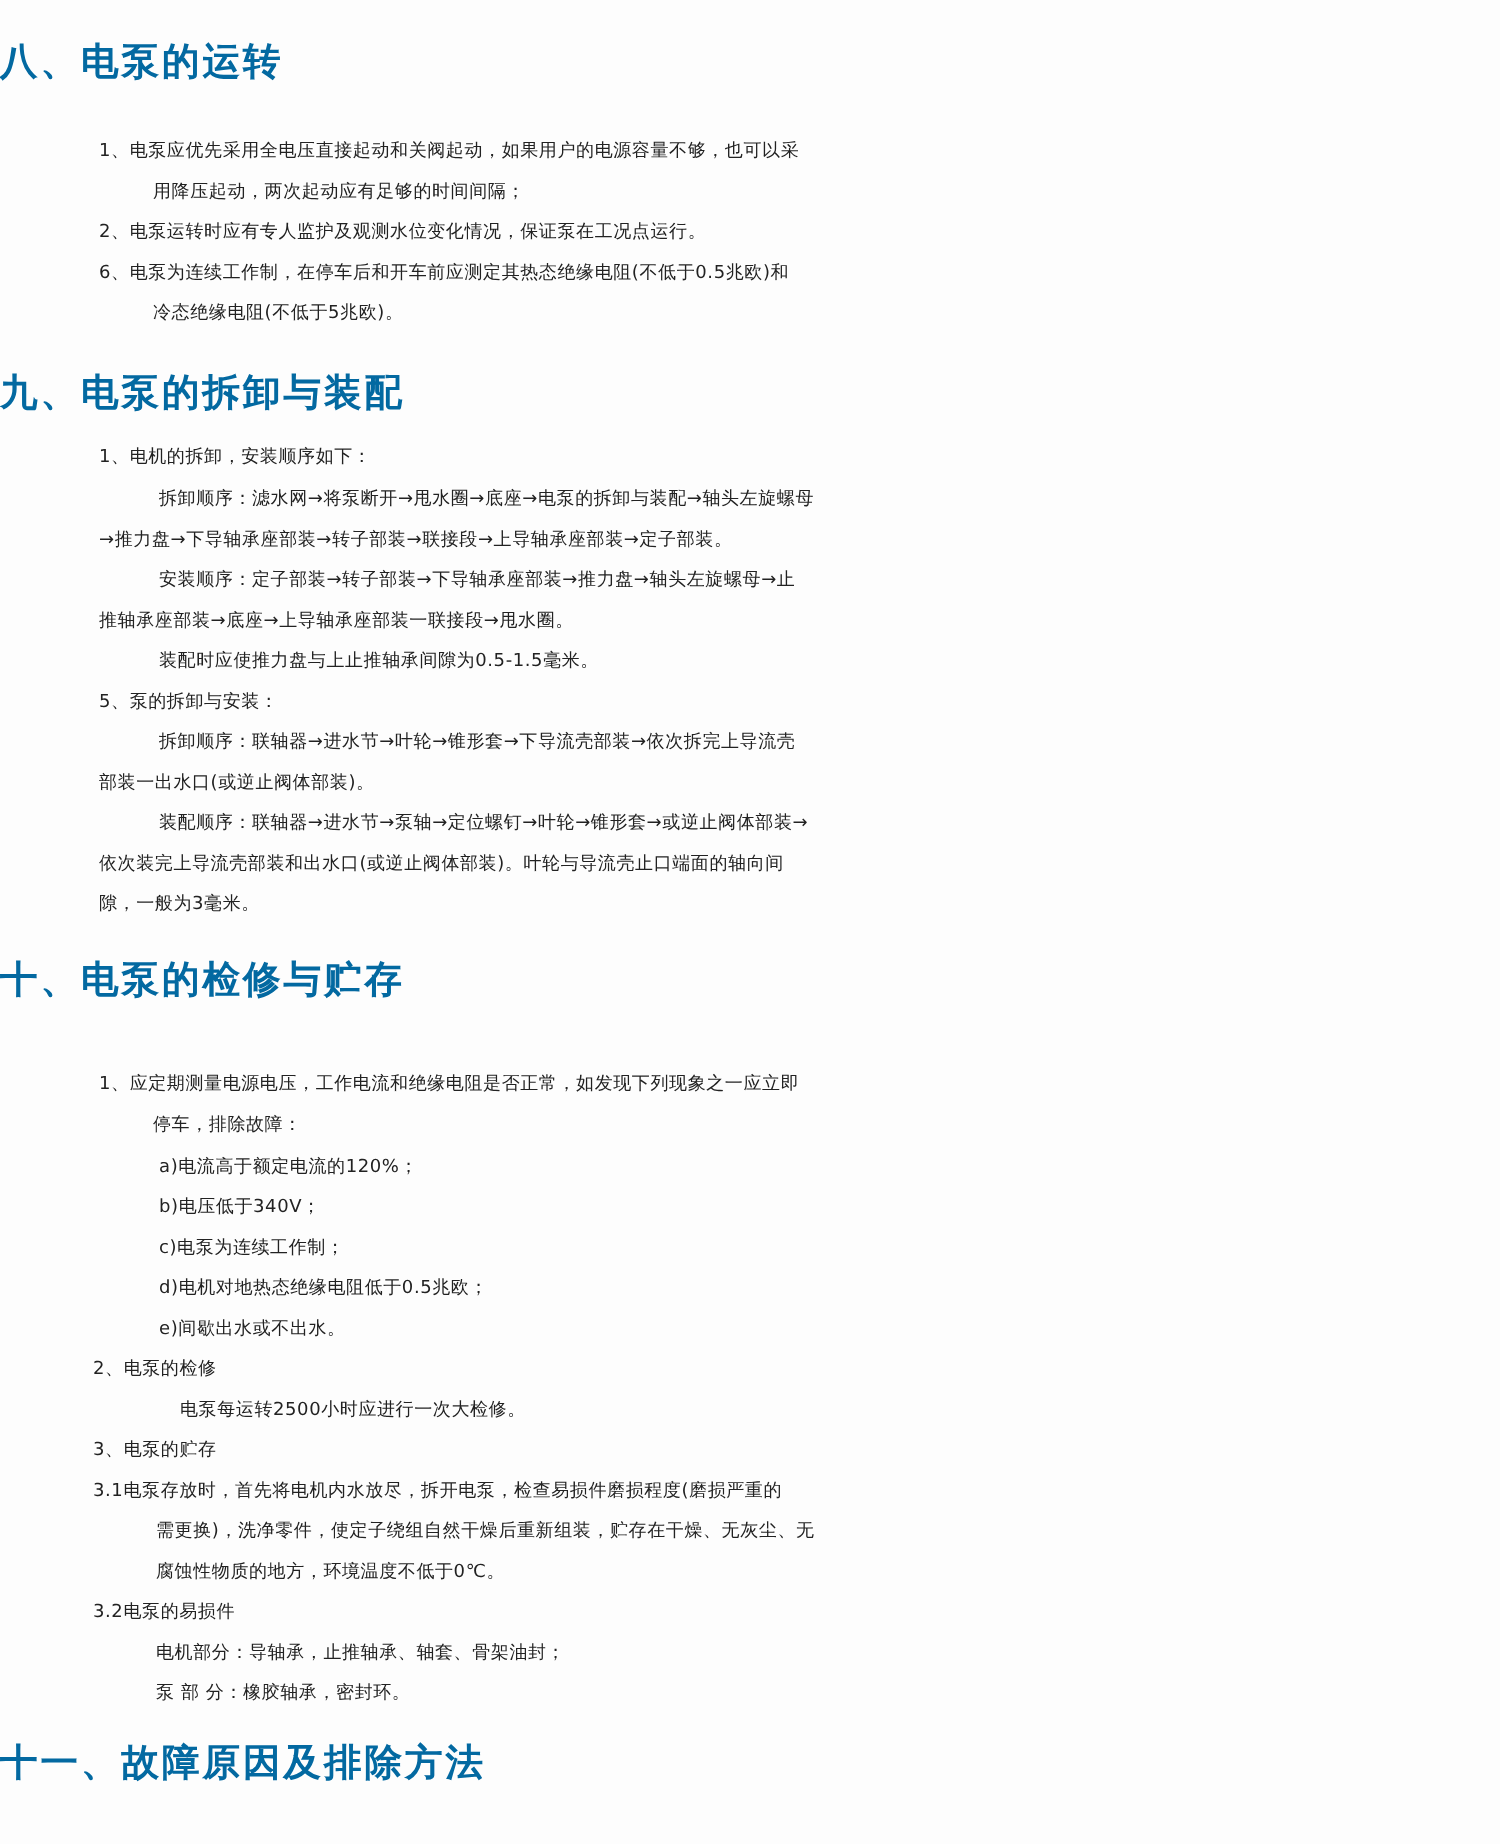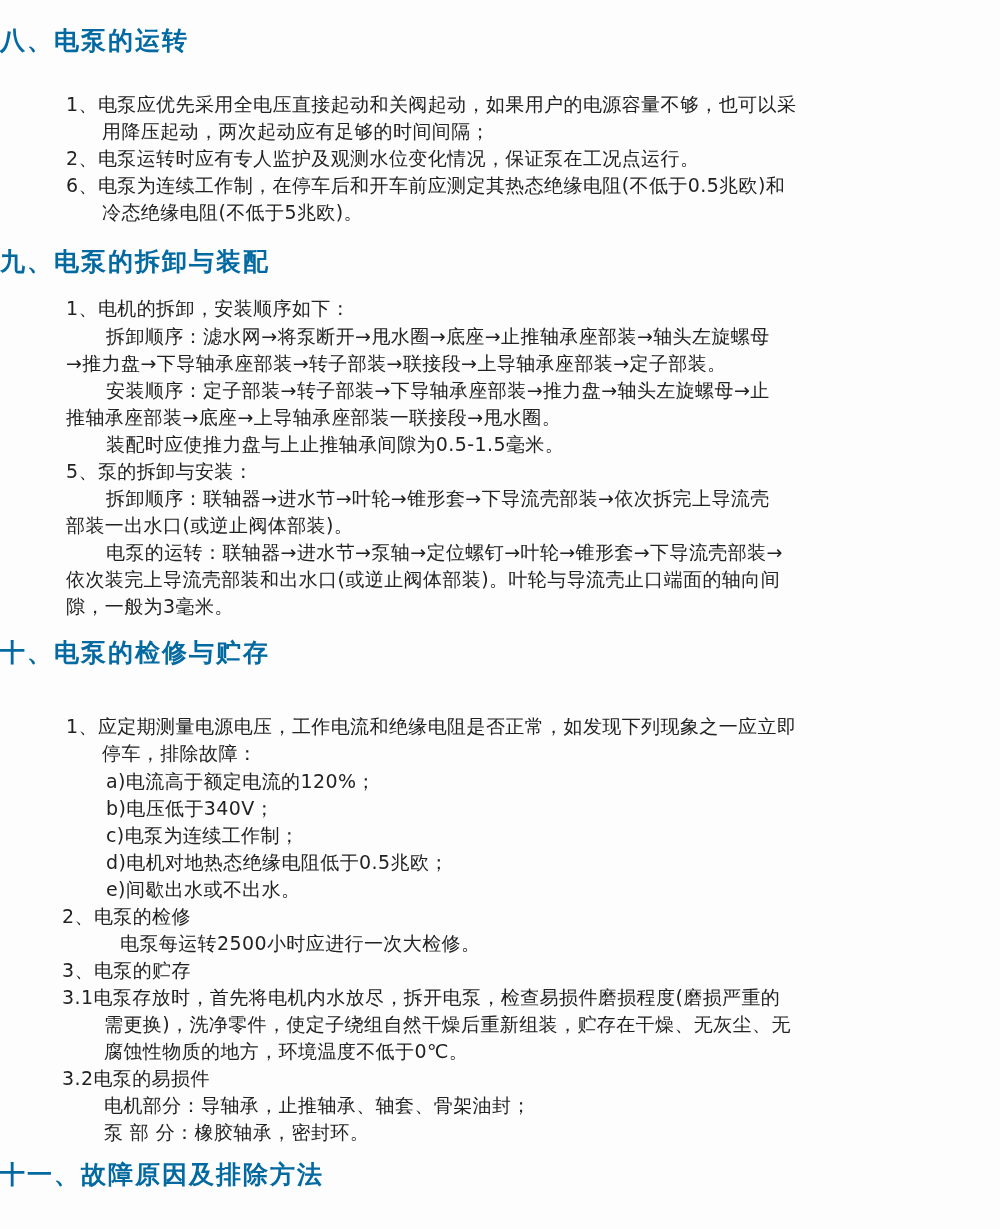--- a/index.html
+++ b/index.html
@@ -1,42 +1,42 @@
 <!DOCTYPE html>
 <html><head>
 <meta charset="utf-8">
 <style>
   html, body { margin:0; padding:0; }
   body { width:1000px; height:1229px; background:#fdfdfd; position:relative; overflow:hidden;
          font-family:"DejaVu Sans", sans-serif; color:#1e1e1e; }
   .h { position:absolute; left:0; width:1000px; text-align:left; font-size:25px; font-weight:bold; letter-spacing:2px; color:#0369a1; }
-  .l { position:absolute; font-size:19px; white-space:nowrap; letter-spacing:0.4px; color:#222; }
+  .l { position:absolute; font-size:12px; white-space:nowrap; letter-spacing:0.4px; color:#222; }
 </style>
 </head>
 <body>
 
 <div>
   <div class="h" style="top:24px">八、电泵的运转</div>
   <div class="l" style="left:66px;top:92px">1、电泵应优先采用全电压直接起动和关阀起动，如果用户的电源容量不够，也可以采</div>
   <div class="l" style="left:102px;top:119px">用降压起动，两次起动应有足够的时间间隔；</div>
   <div class="l" style="left:66px;top:146px">2、电泵运转时应有专人监护及观测水位变化情况，保证泵在工况点运行。</div>
   <div class="l" style="left:66px;top:173px">6、电泵为连续工作制，在停车后和开车前应测定其热态绝缘电阻(不低于0.5兆欧)和</div>
   <div class="l" style="left:102px;top:200px">冷态绝缘电阻(不低于5兆欧)。</div>
 
   <div class="h" style="top:245px">九、电泵的拆卸与装配</div>
   <div class="l" style="left:66px;top:296px">1、电机的拆卸，安装顺序如下：</div>
-  <div class="l" style="left:106px;top:324px">拆卸顺序：滤水网→将泵断开→甩水圈→底座→止推轴承座部装→轴头左旋螺母</div>
+  <div class="l" style="left:106px;top:324px">拆卸顺序：滤水网→将泵断开→甩水圈→底座→电泵的拆卸与装配→轴头左旋螺母</div>
   <div class="l" style="left:66px;top:351px">→推力盘→下导轴承座部装→转子部装→联接段→上导轴承座部装→定子部装。</div>
   <div class="l" style="left:106px;top:378px">安装顺序：定子部装→转子部装→下导轴承座部装→推力盘→轴头左旋螺母→止</div>
   <div class="l" style="left:66px;top:405px">推轴承座部装→底座→上导轴承座部装一联接段→甩水圈。</div>
   <div class="l" style="left:106px;top:432px">装配时应使推力盘与上止推轴承间隙为0.5-1.5毫米。</div>
   <div class="l" style="left:66px;top:459px">5、泵的拆卸与安装：</div>
   <div class="l" style="left:106px;top:486px">拆卸顺序：联轴器→进水节→叶轮→锥形套→下导流壳部装→依次拆完上导流壳</div>
   <div class="l" style="left:66px;top:513px">部装一出水口(或逆止阀体部装)。</div>
-  <div class="l" style="left:106px;top:540px">电泵的运转：联轴器→进水节→泵轴→定位螺钉→叶轮→锥形套→下导流壳部装→</div>
+  <div class="l" style="left:106px;top:540px">装配顺序：联轴器→进水节→泵轴→定位螺钉→叶轮→锥形套→或逆止阀体部装→</div>
   <div class="l" style="left:66px;top:567px">依次装完上导流壳部装和出水口(或逆止阀体部装)。叶轮与导流壳止口端面的轴向间</div>
   <div class="l" style="left:66px;top:594px">隙，一般为3毫米。</div>
 
   <div class="h" style="top:636px">十、电泵的检修与贮存</div>
   <div class="l" style="left:66px;top:714px">1、应定期测量电源电压，工作电流和绝缘电阻是否正常，如发现下列现象之一应立即</div>
   <div class="l" style="left:102px;top:741px">停车，排除故障：</div>
   <div class="l" style="left:106px;top:769px">a)电流高于额定电流的120%；</div>
   <div class="l" style="left:106px;top:796px">b)电压低于340V；</div>
   <div class="l" style="left:106px;top:823px">c)电泵为连续工作制；</div>
   <div class="l" style="left:106px;top:850px">d)电机对地热态绝缘电阻低于0.5兆欧；</div>

